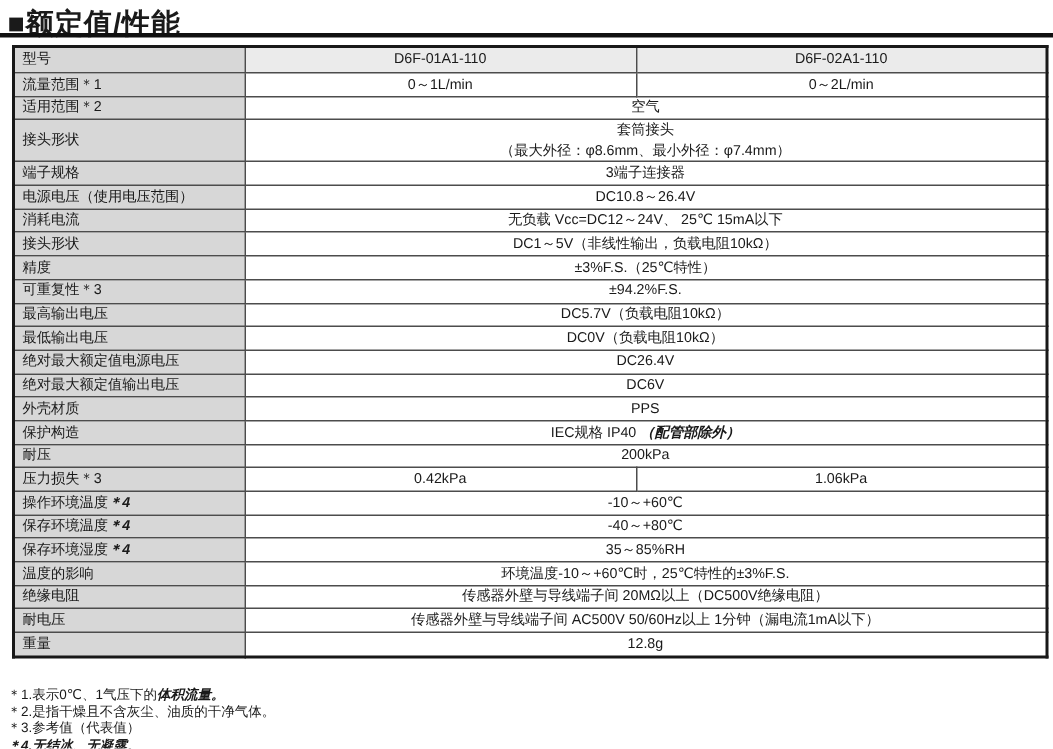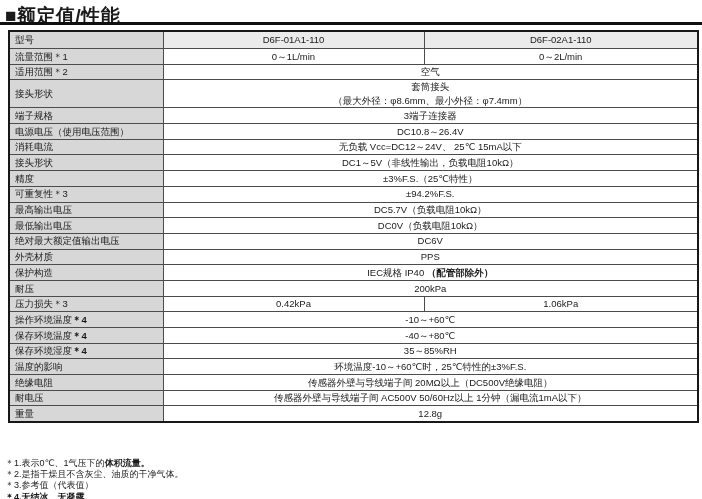--- a/index.html
+++ b/index.html
@@ -18,21 +18,21 @@
     border-collapse:collapse;table-layout:fixed;border:2px solid #181818;
   }
   td,th{
     border:1px solid #4c4c4c;font-size:9.5px;font-weight:normal;
     line-height:13.5px;height:14.7px;padding:0 3px;text-align:center;
     vertical-align:middle;overflow:hidden;margin-left:28px;
   }
   thead th{height:16px;}
   .label{background:#d7d7d7;text-align:left;padding-left:5px;}
   thead .val{background:#ebebeb;}
-  .b{font-weight:bold;}
+  .b{font-weight:bold;font-style:italic;}
   .footnotes{position:absolute;top:458px;left:5px;font-size:9px;line-height:11.2px;}
   .fn{white-space:nowrap;}
 </style>
 </head>
 <body>
 
 <div class="section-title">
   <span>■</span><span>额定值/性能</span>
 </div>
 <div class="rule"></div>
@@ -90,20 +90,24 @@
       </tr>
       <tr>
         <td class="label"><span>最高输出电压</span></td>
         <td class="val" colspan="2"><span>DC5.7V（负载电阻10kΩ）</span></td>
       </tr>
       <tr>
         <td class="label"><span>最低输出电压</span></td>
         <td class="val" colspan="2"><span>DC0V（负载电阻10kΩ）</span></td>
       </tr>
       <tr>
+        <td class="label"><span>绝对最大额定值电源电压</span></td>
+        <td class="val" colspan="2"><span>DC26.4V</span></td>
+      </tr>
+      <tr>
         <td class="label"><span>绝对最大额定值输出电压</span></td>
         <td class="val" colspan="2"><span>DC6V</span></td>
       </tr>
       <tr>
         <td class="label"><span>外壳材质</span></td>
         <td class="val" colspan="2"><span>PPS</span></td>
       </tr>
       <tr>
         <td class="label"><span>保护构造</span></td>
         <td class="val" colspan="2"><span>IEC规格 IP40 </span><span class="b">（配管部除外）</span></td>

